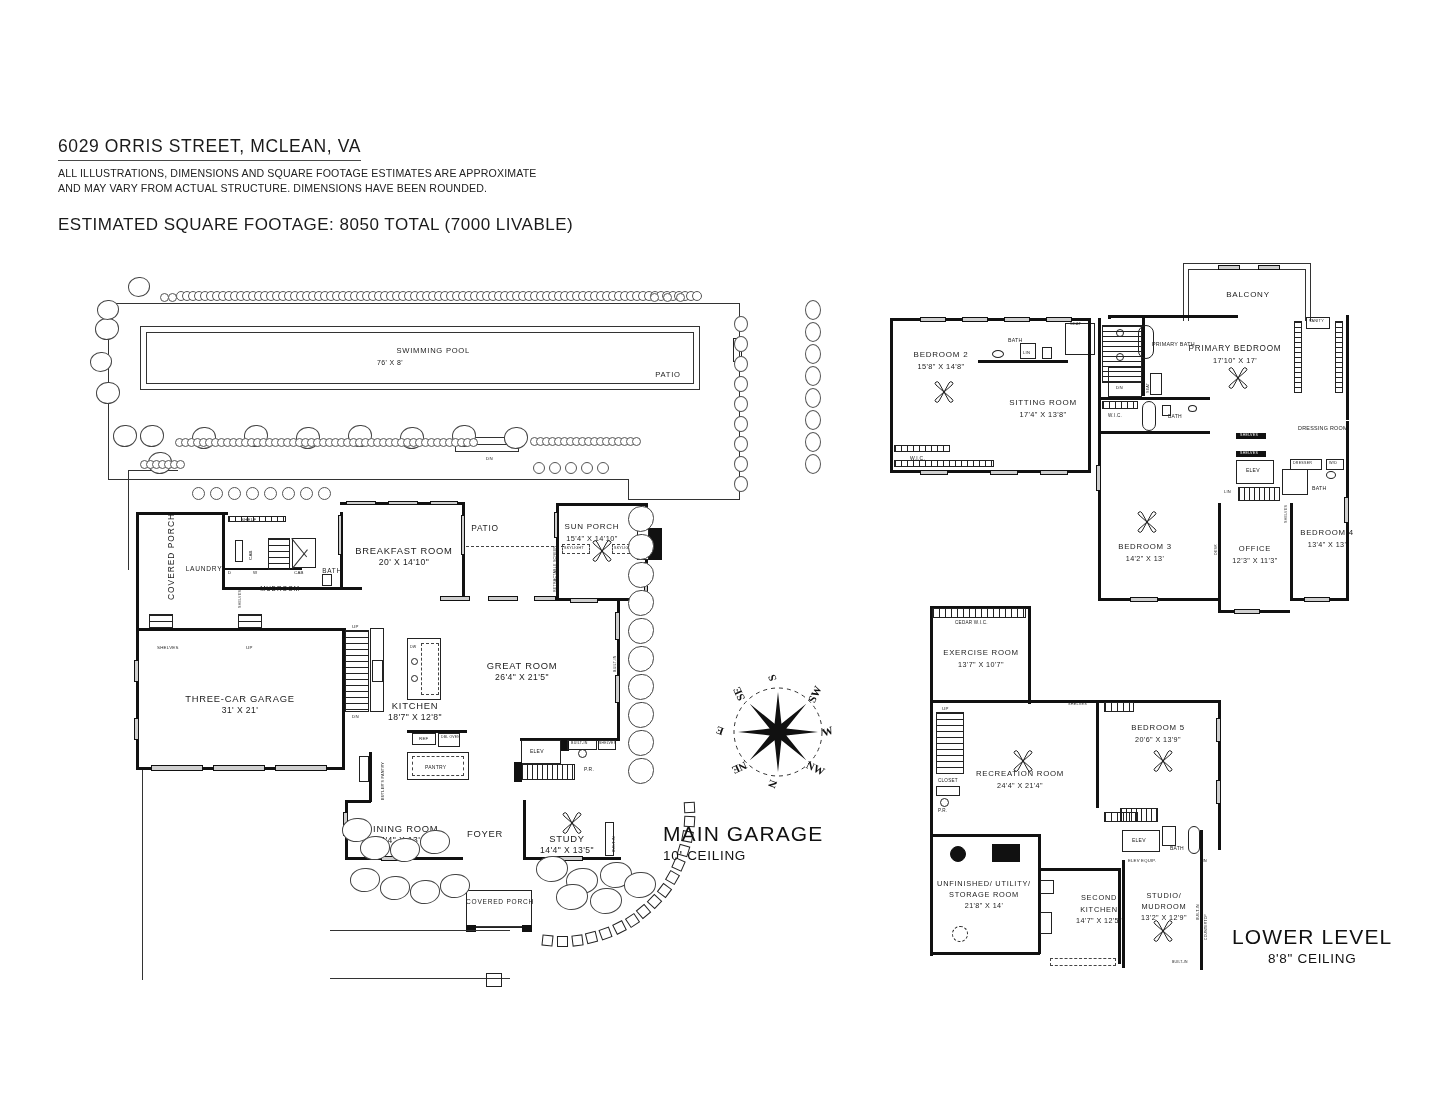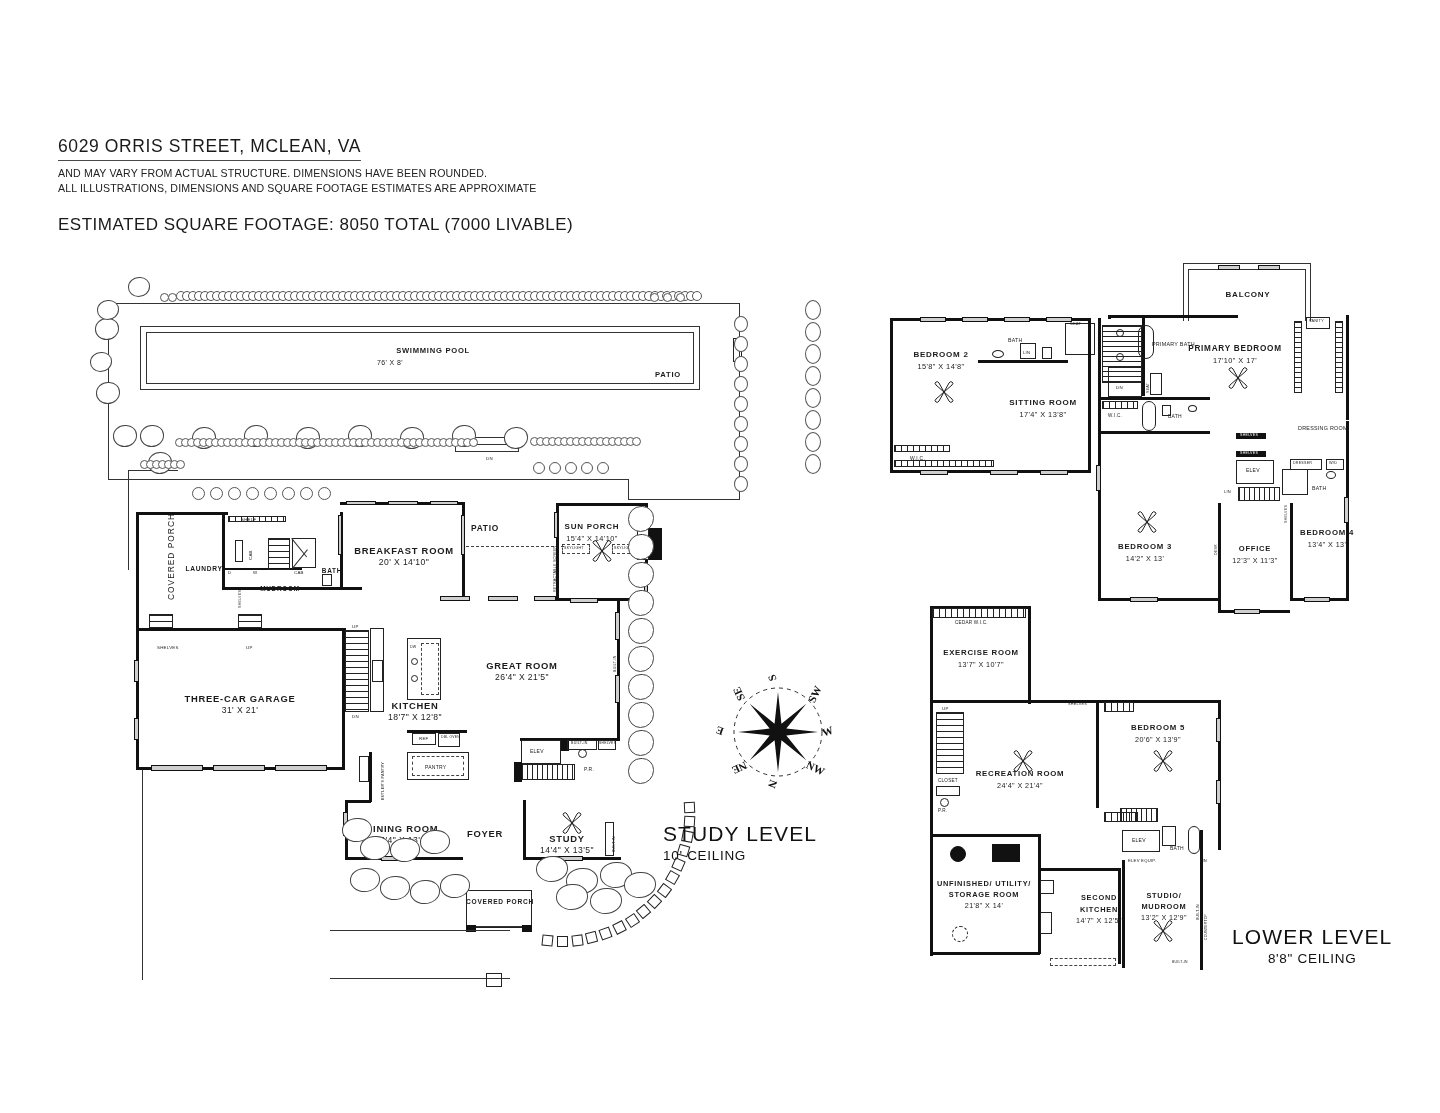--- a/index.html
+++ b/index.html
@@ -22,21 +22,21 @@
   
   .lvl-cap{position:absolute;}
   .lvl-cap .l1{font-size:21px;letter-spacing:1.1px;color:#111;white-space:nowrap;}
   .lvl-cap .l2{font-size:13.5px;letter-spacing:.7px;color:#111;margin-top:2px;white-space:nowrap;}
 
   
   .plan{position:absolute;}
   .w{position:absolute;background:#111;}                 
   .wl{position:absolute;background:#333;}              
   .room{position:absolute;text-align:center;line-height:11.5px;color:#1b1b1b;white-space:nowrap;}
-  .room .rn{font-size:9.4px;letter-spacing:.75px;font-weight:bold;}
+  .room .rn{font-size:9.4px;letter-spacing:.75px;}
   .room .rd{font-size:8.6px;letter-spacing:.4px;}
   .tiny{position:absolute;font-size:4.4px;letter-spacing:.25px;color:#222;white-space:nowrap;text-align:center;}
   .tiny.v{transform:rotate(-90deg);transform-origin:left top;}
   .vlabel{position:absolute;font-size:8.4px;letter-spacing:1px;color:#1b1b1b;white-space:nowrap;
           transform:rotate(-90deg);transform-origin:left top;}
   .win{position:absolute;background:#cfcfcf;border:.8px solid #111;box-sizing:border-box;}
   .fan{position:absolute;}
   .box{position:absolute;border:1px solid #222;box-sizing:border-box;}
   .boxd{position:absolute;border:1px dashed #444;box-sizing:border-box;}
   .blk{position:absolute;background:#111;}
@@ -67,22 +67,22 @@
   .logo .ml{font-size:19px;color:#f2f2f2;letter-spacing:.6px;margin-left:7px;font-family:"Liberation Sans",sans-serif;}
 </style>
 </head>
 <body>
 
 <div id="stage">
 
   <div class="hdr">
     <div class="hdr-title">6029 ORRIS STREET, MCLEAN, VA</div>
     <div class="hdr-sub">
+      <div>ALL ILLUSTRATIONS, DIMENSIONS AND SQUARE FOOTAGE ESTIMATES ARE APPROXIMATE</div>
       <div>AND MAY VARY FROM ACTUAL STRUCTURE. DIMENSIONS HAVE BEEN ROUNDED.</div>
-      <div>ALL ILLUSTRATIONS, DIMENSIONS AND SQUARE FOOTAGE ESTIMATES ARE APPROXIMATE</div>
     </div>
   </div>
   <div class="hdr-sqft">ESTIMATED SQUARE FOOTAGE: 8050 TOTAL (7000 LIVABLE)</div>
 
   <div class="plan" id="mainplan" style="left:0;top:0;width:860px;height:1010px;">
 
     <div class="wl" style="left:108px;top:303px;width:632px;height:1px;"></div>
     <div class="wl" style="left:108px;top:303px;width:1px;height:177px;"></div>
     <div class="wl" style="left:739px;top:303px;width:1px;height:197px;"></div>
     <div class="wl" style="left:108px;top:479px;width:520px;height:1px;"></div>
@@ -563,21 +563,21 @@
         <div class="bubble" style="left: 30px; top: 0px; width: 9px; height: 9px;"></div>
         <div class="bubble" style="left: 36px; top: 0px; width: 9px; height: 9px;"></div>
       </div>
     </div>
 
   <div class="compass" id="compass" style="left:718px;top:672px;"><svg width="120" height="120" viewBox="0 0 120 120">
         <circle cx="60" cy="60" r="44" fill="none" stroke="#333" stroke-width="1" stroke-dasharray="4 4"></circle>
         <polygon points="60,20 63.44415089128581,51.68508420739842 88.2842712474619,31.7157287525381 68.31491579260158,56.55584910871419 100,60 68.31491579260158,63.44415089128581 88.2842712474619,88.2842712474619 63.44415089128581,68.31491579260158 60,100 56.55584910871419,68.31491579260158 31.7157287525381,88.2842712474619 51.68508420739842,63.44415089128581 20,60.00000000000001 51.68508420739842,56.5558491087142 31.71572875253809,31.7157287525381 56.55584910871419,51.68508420739842 " fill="#111"></polygon>
       </svg><div class="cl" style="left: 51px; top: 0px; transform: rotate(-110deg);">S</div><div class="cl" style="left: 88.4767px; top: 15.5233px; transform: rotate(-65deg);">SW</div><div class="cl" style="left: 104px; top: 53px; transform: rotate(-20deg);">W</div><div class="cl" style="left: 88.4767px; top: 90.4767px; transform: rotate(25deg);">NW</div><div class="cl" style="left: 51px; top: 106px; transform: rotate(110deg);">N</div><div class="cl" style="left: 13.5233px; top: 90.4767px; transform: rotate(155deg);">NE</div><div class="cl" style="left: -2px; top: 53px; transform: rotate(200deg);">E</div><div class="cl" style="left: 13.5233px; top: 15.5233px; transform: rotate(245deg);">SE</div></div>
   <div class="lvl-cap" style="left:663px;top:822px;">
-    <div class="l1">STUDY LEVEL</div>
+    <div class="l1">MAIN GARAGE</div>
     <div class="l2">10' CEILING</div>
   </div>
 
 
   <div class="plan" id="secondplan" style="left:880px;top:255px;width:500px;height:360px;">
 
     <div class="wl" style="left:303px;top:8px;width:128px;height:1px;"></div>
     <div class="wl" style="left:303px;top:8px;width:1px;height:58px;"></div>
     <div class="wl" style="left:430px;top:8px;width:1px;height:58px;"></div>
     <div class="wl" style="left:308px;top:14px;width:118px;height:1px;"></div>

